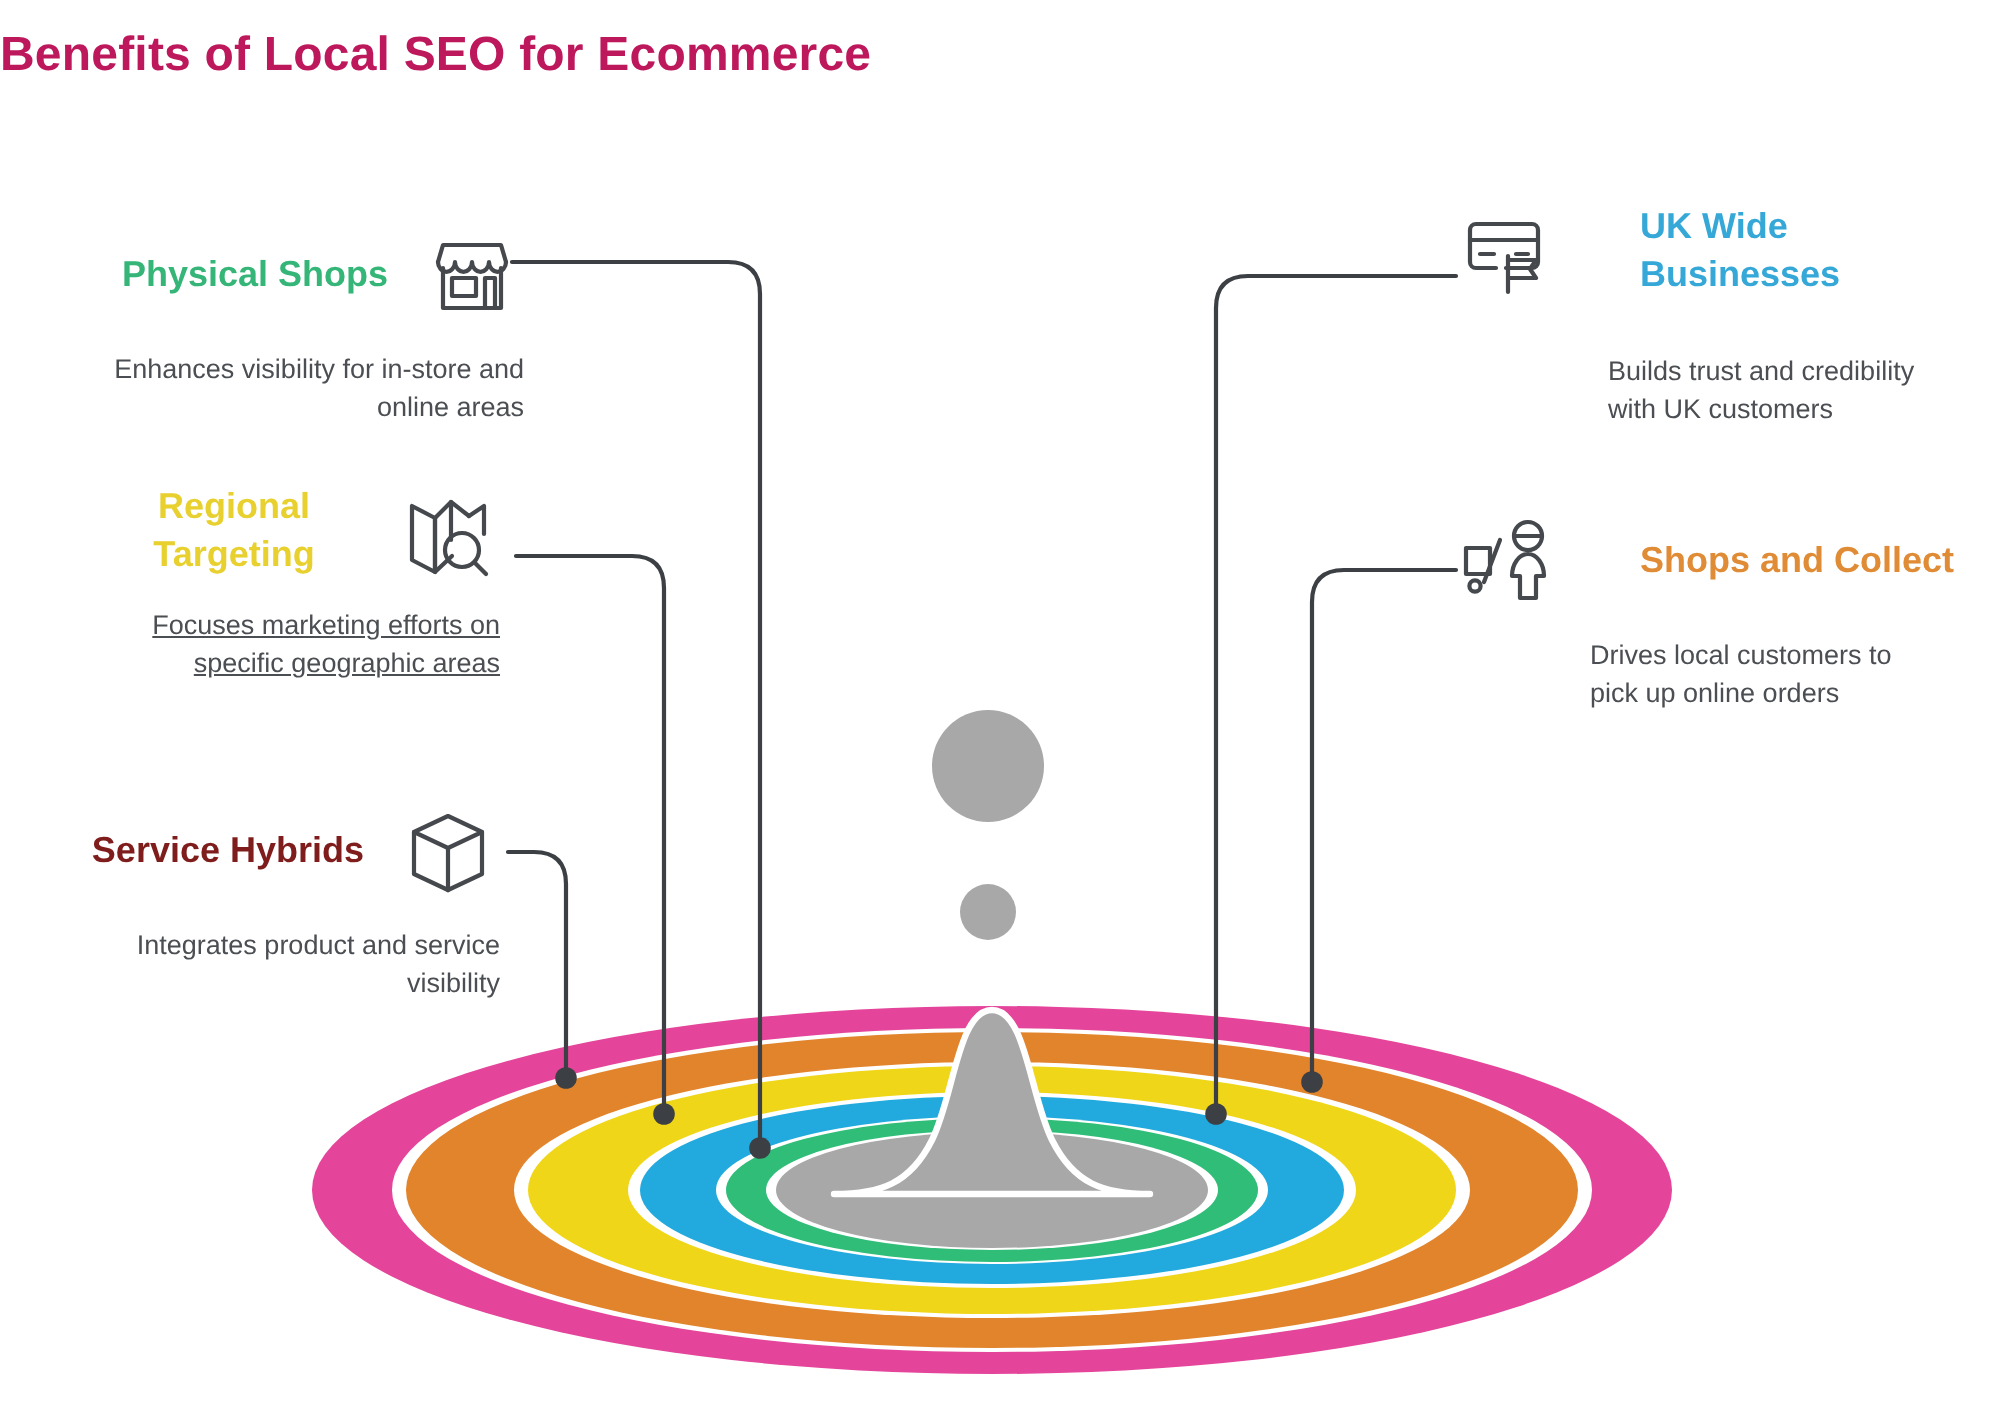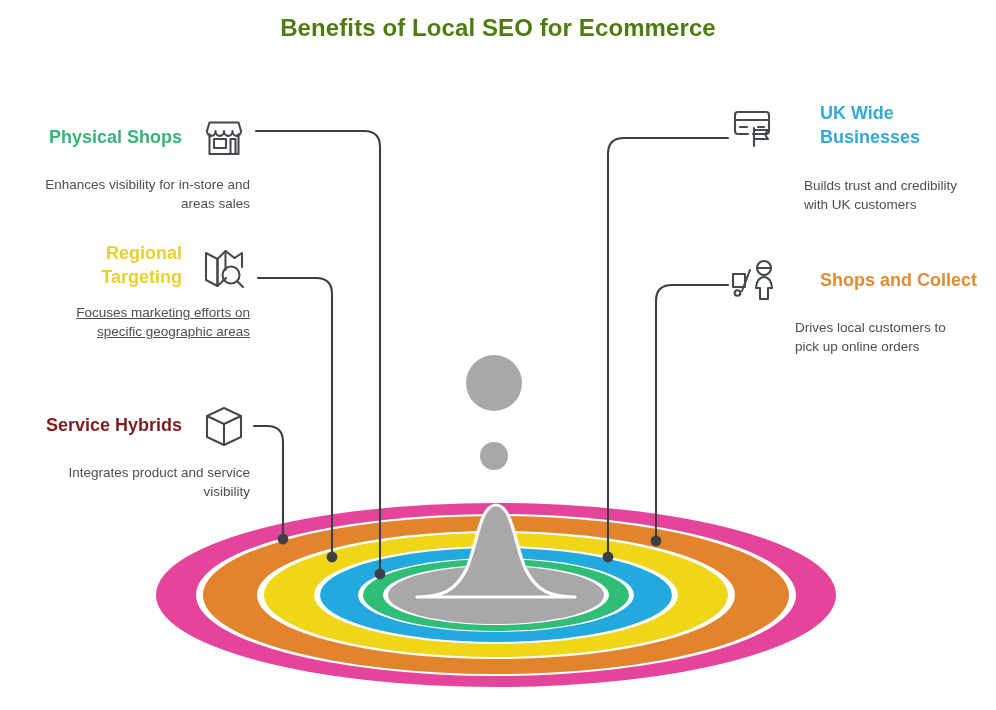--- a/index.html
+++ b/index.html
@@ -14,24 +14,23 @@
     overflow: hidden;
     font-family: "Liberation Sans", sans-serif;
     -webkit-font-smoothing: antialiased;
   }
 
   #page-title {
     position: absolute;
     top: 14px;
     left: 0;
     width: 996px;
-    text-align: center;
     font-size: 24px;
     font-weight: bold;
-    color: #4d7c0f;
+    color: #be185d;
     letter-spacing: 0.1px;
   }
 
   .item {
     position: absolute;
   }
 
   .item-head {
     display: flex;
     align-items: center;
@@ -76,33 +75,33 @@
     margin-top: 12px;
   }
 
   .icon-box {
     width: 52px;
     height: 52px;
     flex: 0 0 52px;
     display: block;
   }
 
-  #ps-item { left: 0px;   top: 112px; width: 250px; }
+  #ps-item { left: 12px;   top: 112px; width: 250px; }
   #rt-item { left: 0px;   top: 240px; width: 250px; }
   #sh-item { left: 0px;   top: 400px; width: 250px; }
   #uk-item { left: 728px; top: 100px; width: 268px; }
   #cc-item { left: 728px; top: 255px; width: 268px; }
 
   #ps-item .item-desc { width: 214px; margin-left: auto; }
   #rt-item .item-desc { width: 214px; margin-left: auto; text-decoration: underline; }
   #sh-item .item-desc { width: 214px; margin-left: auto; }
   #uk-item .item-desc { width: 170px; margin-left: 76px; margin-top: 25px; }
   #cc-item .item-desc { width: 175px; margin-left: 67px; }
 
-  #rt-item .item-title { width: 130px; }
+  #rt-item .item-title { width: 130px; text-align: center; }
   #uk-item .item-title { width: 130px; }
 
   #scene {
     position: absolute;
     left: 0;
     top: 0;
     width: 996px;
     height: 710px;
     pointer-events: none;
   }
@@ -163,21 +162,21 @@
   <div class="item-head">
     <div class="item-title" style="color:#35b678">Physical Shops</div>
     <svg class="icon-box" viewBox="0 0 52 52" fill="none" stroke="#45484c" stroke-width="2.1" stroke-linecap="round" stroke-linejoin="round">
       <path d="M9 19 L11.5 10.5 L40.5 10.5 L43 19"></path>
       <path d="M9 19 a4 4.6 0 0 0 8.5 0 a4 4.6 0 0 0 8.5 0 a4 4.6 0 0 0 8.5 0 a4 4.6 0 0 0 8.5 0"></path>
       <path d="M11.5 22 L11.5 42 L40.5 42 L40.5 22"></path>
       <rect x="16" y="27" width="12" height="9"></rect>
       <path d="M32.5 42 L32.5 27 L37.5 27 L37.5 42"></path>
     </svg>
   </div>
-  <div class="item-desc">Enhances visibility for in-store and areas sales</div>
+  <div class="item-desc">Enhances visibility for in-store and online areas</div>
 </div>
 
 <div class="item left" id="rt-item">
   <div class="item-head">
     <div class="item-title" style="color:#e8d02f">Regional Targeting</div>
     <svg class="icon-box" viewBox="0 0 52 52" fill="none" stroke="#45484c" stroke-width="2.1" stroke-linecap="round" stroke-linejoin="round">
       <path d="M8 13 L8 40 L19.5 46 L19.5 19 Z"></path>
       <path d="M19.5 19 L19.5 46 L28 38"></path>
       <path d="M19.5 19 L27.5 11 L36.5 18"></path>
       <path d="M27.5 11 L27.5 30"></path>

